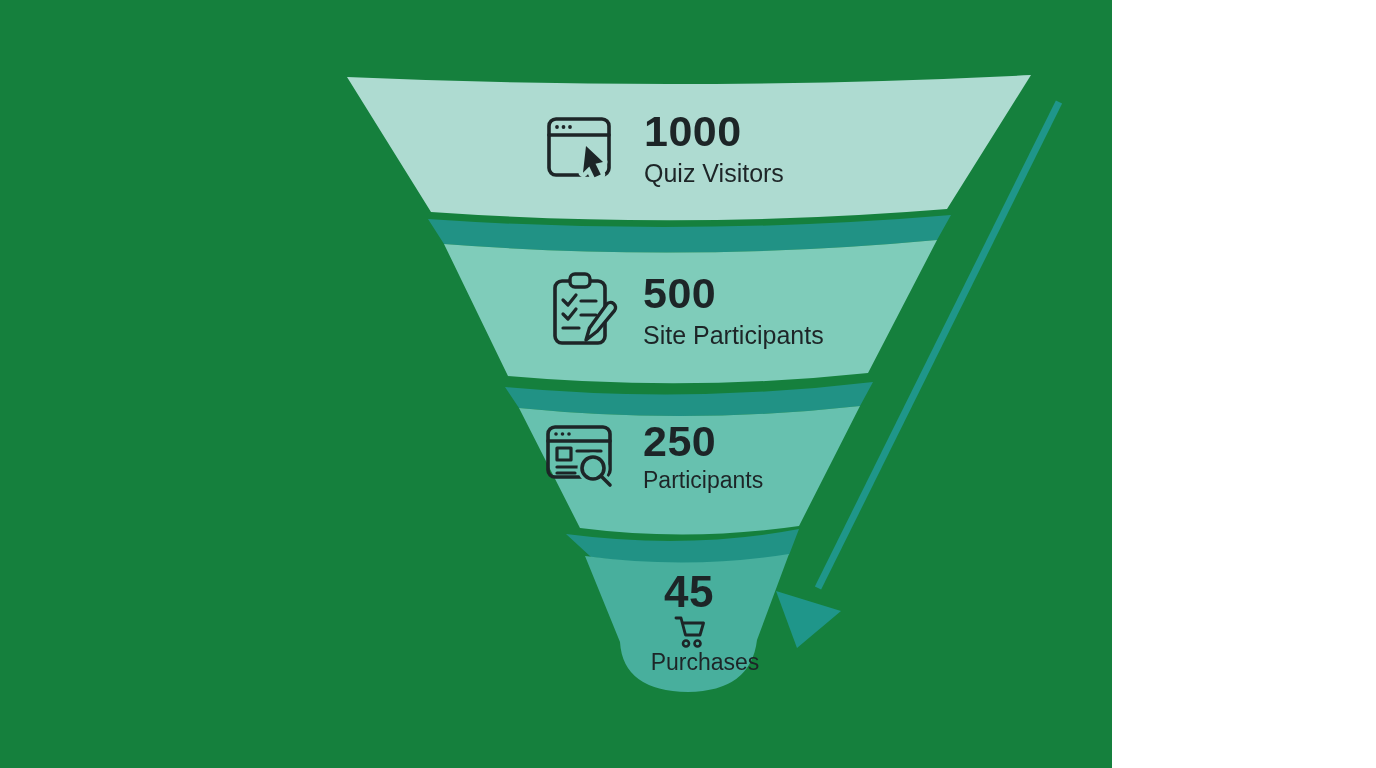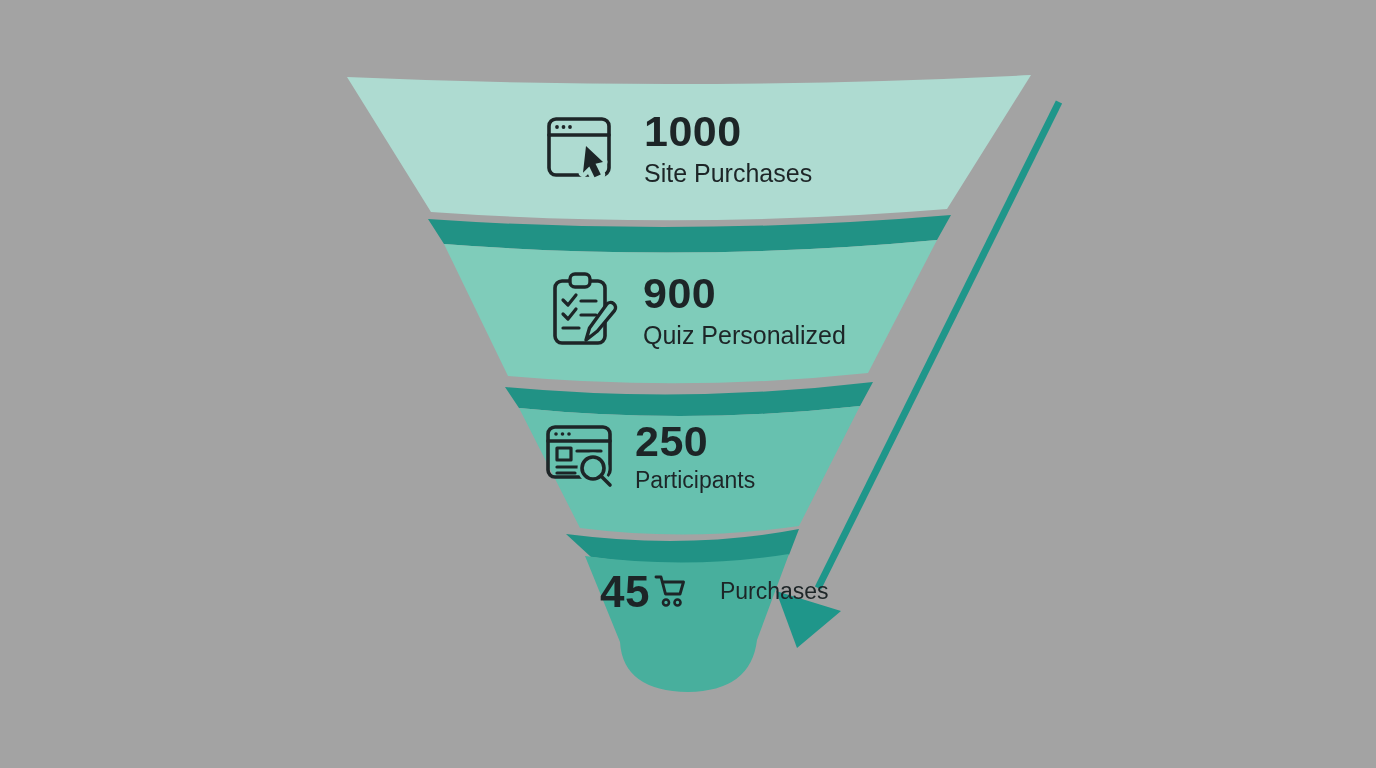--- a/index.html
+++ b/index.html
@@ -1,27 +1,27 @@
 <!DOCTYPE html>
 <html><head>
 <meta charset="utf-8">
 <style>
   html,body{margin:0;padding:0;background:#ffffff;overflow:hidden;}
-  #canvas{position:relative;width:1376px;height:768px;background:#a3a3a3;
+  #canvas{position:relative;width:1112px;height:768px;background:#15803d;
           font-family:"Liberation Sans", sans-serif;color:#1d2527;}
   #shapes{position:absolute;left:0;top:0;}
   .stage-text{position:absolute;display:flex;align-items:center;z-index:2;}
   .stage-text .txt{display:flex;flex-direction:column;}
   .num{font-weight:700;font-size:43px;line-height:1.02;letter-spacing:.5px;color:#1d2527;}
   .lbl{font-weight:400;font-size:25px;line-height:1.2;margin-top:4px;color:#1d2527;}
   .lbl2{font-weight:400;font-size:23px;line-height:1.16;margin-top:3px;color:#1d2527;}
   .s1{left:546px;top:110px;gap:30px;}
   .s2{left:549px;top:271px;gap:22px;}
-  .s3{left:545px;top:420px;gap:18px;}
-  .s4{left:600px;top:570px;width:178px;gap:0;text-align:center;}
+  .s3{left:545px;top:420px;gap:26px;}
+  .s4{left:600px;top:570px;width:178px;flex-direction:column;gap:0;text-align:center;}
   .s4 .num{font-size:44px;}
   .s4 .lbl2{margin-top:-2px;margin-left:32px;}
   .icon svg{display:block;}
   .ic-stroke{fill:none;stroke:#1d2527;stroke-width:3.6;stroke-linecap:round;stroke-linejoin:round;}
   .ic-thin{fill:none;stroke:#1d2527;stroke-width:3.2;stroke-linecap:round;stroke-linejoin:round;}
   .ic-fill{fill:#1d2527;stroke:none;}
   .halo{fill:none;stroke-width:9;stroke-linecap:round;stroke-linejoin:round;}
 </style>
 </head>
 <body>
@@ -55,40 +55,40 @@
         <line class="ic-stroke" x1="3" y1="21" x2="63" y2="21"></line>
         <circle class="ic-fill" cx="11" cy="13" r="1.9"></circle>
         <circle class="ic-fill" cx="17.5" cy="13" r="1.9"></circle>
         <circle class="ic-fill" cx="24" cy="13" r="1.9"></circle>
         <polygon class="halo" points="40,32 57,48 49.5,49.7 54.8,60.5 48.5,63.3 43.3,52.5 37,58.7" stroke="#aedbd1"></polygon>
         <polygon class="ic-fill" points="40,32 57,48 49.5,49.7 54.8,60.5 48.5,63.3 43.3,52.5 37,58.7"></polygon>
       </svg>
     </span>
     <span class="txt">
       <span class="num">1000</span>
-      <span class="lbl">Site Purchases</span>
+      <span class="lbl">Quiz Visitors</span>
     </span>
   </div>
 
   <div class="stage-text s2">
     <span class="icon">
       <svg width="72" height="80" viewBox="0 0 72 80">
         <rect class="ic-stroke" x="6" y="10" width="50" height="62" rx="7"></rect>
         <rect x="21" y="3" width="20" height="13" rx="5" stroke="#1d2527" stroke-width="3.4" fill="#7fccba"></rect>
         <path class="ic-thin" d="M14 29 l5 5 l8 -10"></path>
         <line class="ic-thin" x1="32" y1="30" x2="47" y2="30"></line>
         <path class="ic-thin" d="M14 43 l5 5 l8 -10"></path>
         <line class="ic-thin" x1="32" y1="44" x2="47" y2="44"></line>
         <line class="ic-thin" x1="14" y1="57" x2="30" y2="57"></line>
         <path d="M37 69 l3.5 -12 L57.5 33.5 a5 5 0 0 1 8 6.2 L48.5 60 Z" stroke="#1d2527" stroke-width="3.4" stroke-linejoin="round" fill="#7fccba"></path>
       </svg>
     </span>
     <span class="txt">
-      <span class="num">900</span>
-      <span class="lbl">Quiz Personalized</span>
+      <span class="num">500</span>
+      <span class="lbl">Site Participants</span>
     </span>
   </div>
 
   <div class="stage-text s3">
     <span class="icon">
       <svg width="72" height="66" viewBox="0 0 72 66">
         <rect class="ic-stroke" x="3" y="3" width="62" height="50" rx="7"></rect>
         <line class="ic-stroke" x1="3" y1="17" x2="65" y2="17"></line>
         <circle class="ic-fill" cx="11" cy="10" r="1.8"></circle>
         <circle class="ic-fill" cx="17.5" cy="10" r="1.8"></circle>

